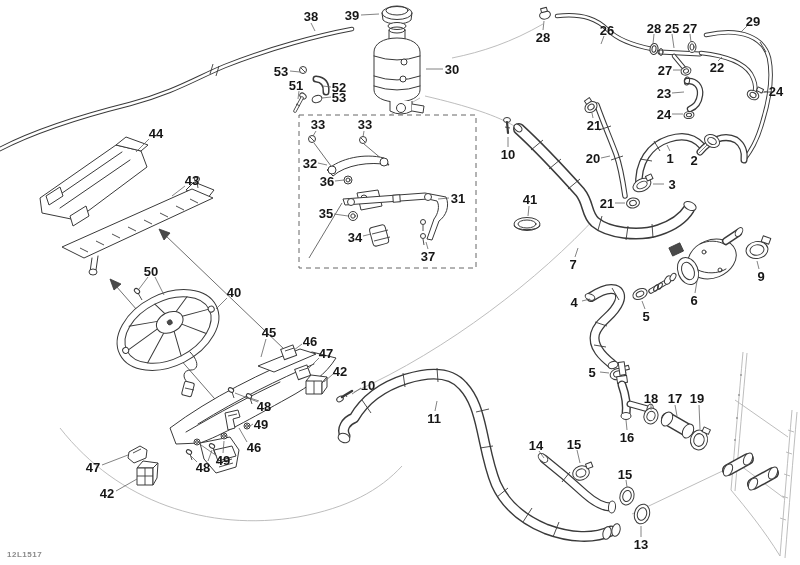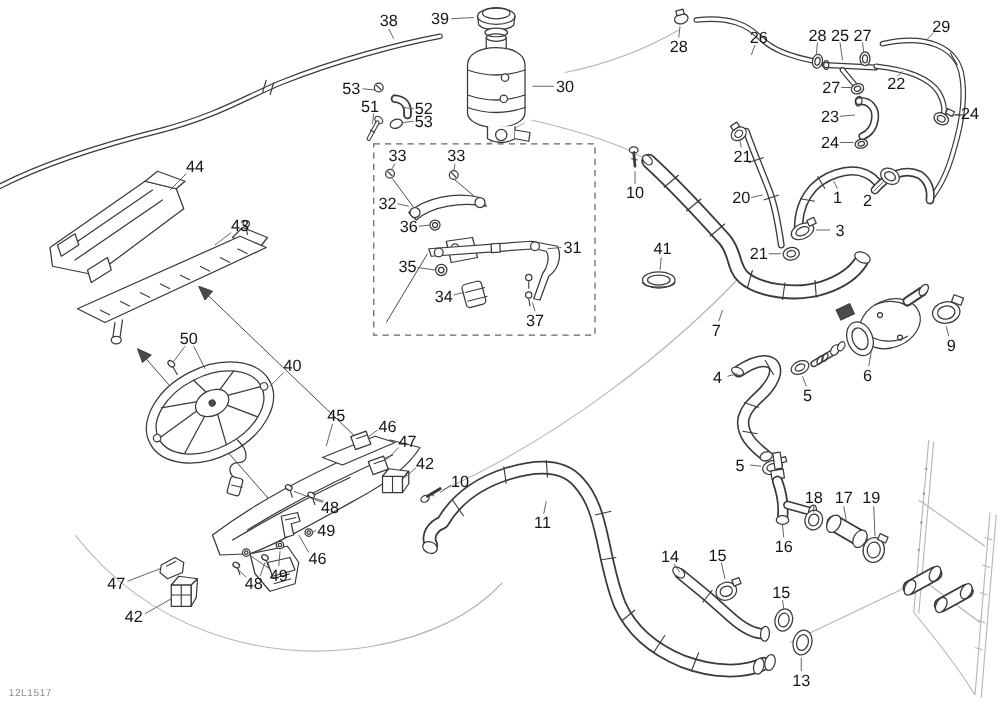--- a/index.html
+++ b/index.html
@@ -1,17 +1,17 @@
 <!DOCTYPE html>
 <html><head>
 <meta charset="utf-8">
 <style>
   html,body{margin:0;padding:0;background:#fff;}
   .stage{position:relative;width:800px;height:565px;background:#ffffff;overflow:hidden;
-         font-family:"Liberation Sans",sans-serif;}
+         font-family:"Liberation Sans",sans-serif;font-weight:bold;}
   svg{position:absolute;left:0;top:0;}
   .s  {stroke:#3a3a3a;fill:none;stroke-width:1;stroke-linecap:round;stroke-linejoin:round;}
   .f  {fill:#ffffff;stroke:#3a3a3a;stroke-width:1;stroke-linejoin:round;}
   .fd {fill:#4a4a4a;stroke:#3a3a3a;stroke-width:.8;}
   .to {stroke:#3a3a3a;fill:none;stroke-linecap:round;stroke-linejoin:round;}
   .ti {stroke:#ffffff;fill:none;stroke-linecap:round;stroke-linejoin:round;}
   .g  {stroke:#b5b5b5;fill:none;stroke-width:.9;}
   .gl {stroke:#4a4a4a;fill:none;stroke-width:.8;}
   .tick{stroke:#3a3a3a;stroke-width:.9;fill:none;}
   .dash{stroke-dasharray:5 4;}

